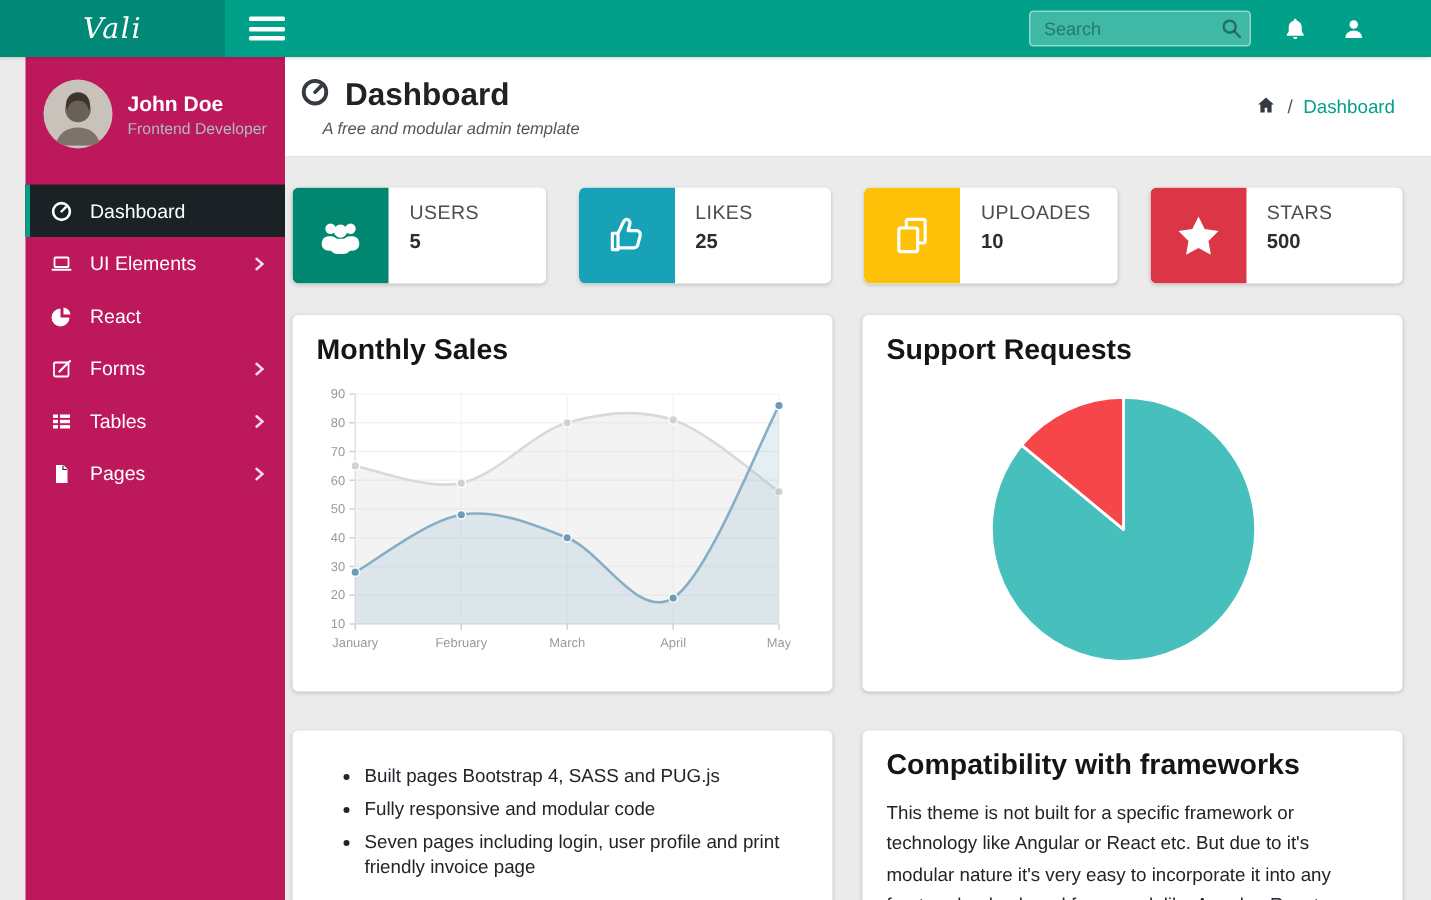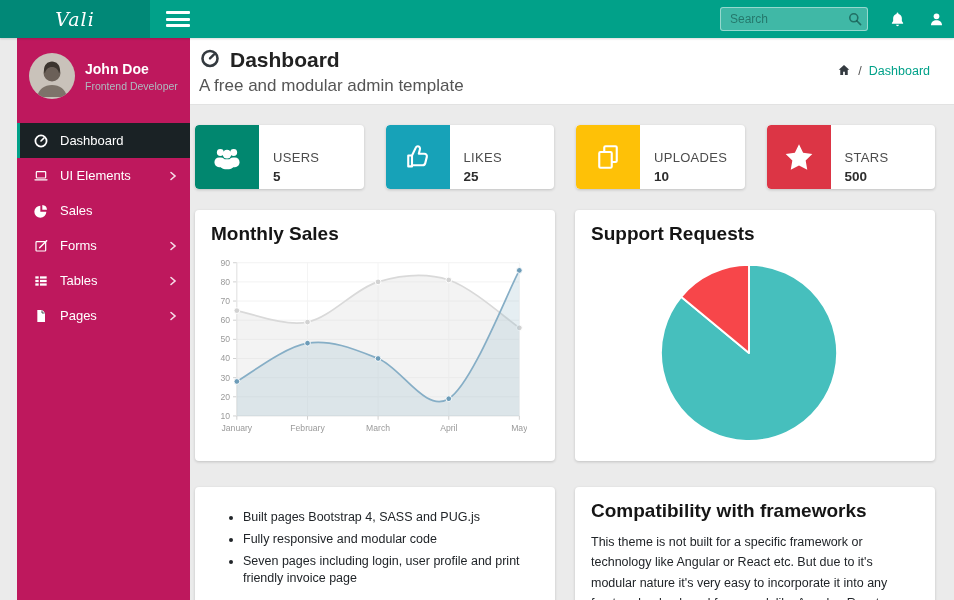--- a/index.html
+++ b/index.html
@@ -10,21 +10,21 @@
     background: #ebebeb; color: #212529;
   }
   
   .topbar { position: absolute; top: 0; left: 0; width: 954px; height: 38px;
     background: #01a189; display: flex; align-items: stretch; z-index: 30;
     box-shadow: 0 1px 2px rgba(0,0,0,.15); }
   .logo { width: 150px; background: #018877; color: #fff; display: flex;
     align-items: center; justify-content: center;
     font-family: "DejaVu Serif", serif; font-style: italic; font-size: 19px;
     letter-spacing: 1px; cursor: pointer; }
-  .topnav { flex: 1; display: flex; align-items: center; padding: 0 8px 0 16px; gap: 20px; }
+  .topnav { flex: 1; display: flex; align-items: center; padding: 0 42px 0 16px; gap: 20px; }
   .hamburger { width: 26px; height: 20px; display: flex; flex-direction: column;
     justify-content: space-between; padding: 2px 0; cursor: pointer; background: none; border: none; }
   .hamburger span { display: block; height: 3px; width: 24px; background: #fff; border-radius: 1px; }
   .search-wrap { margin-left: auto; position: relative; }
   .search-wrap input { width: 148px; height: 24px; background: rgba(255,255,255,.25);
     border: 1px solid rgba(255,255,255,.45); border-radius: 3px; padding: 0 26px 0 9px;
     font-size: 12px; color: #fff; outline: none; font-family: inherit; }
   .search-wrap input::placeholder { color: rgba(0,40,35,.45); }
   .search-ico { position: absolute; right: 5px; top: 4px; cursor: pointer; }
   .top-ico { background: none; border: none; cursor: pointer; display: flex; align-items: center; }
@@ -43,31 +43,31 @@
     padding: 0 12px 0 15px; color: #fff; font-size: 13px; cursor: pointer; }
   .nav-item.active { background: #1a2225; border-left: 3px solid #01a189; padding-left: 12px; }
   .nav-item .nico { width: 17px; display: flex; justify-content: center; color: #fff; flex: none; }
   .nav-item .chev { margin-left: auto; color: rgba(255,255,255,.85); display: flex; }
   
   .main { position: absolute; left: 175px; top: 38px; right: 0; bottom: 0; }
   .page-head { background: #fff; height: 67px; padding: 0 24px; display: flex;
     align-items: center; justify-content: space-between; border-bottom: 1px solid #e2e2e2; }
   .title-row { display: flex; align-items: center; gap: 9px; color: #343a40; }
   .title-row h1 { font-size: 21px; font-weight: 600; color: #222; }
-  .subtitle { font-size: 17px; color: #555; margin-top: 3px; }
+  .subtitle { font-size: 11px; font-style: italic; color: #555; margin-top: 3px; margin-left: 16px; }
   .breadcrumb { font-size: 12.5px; color: #555; display: flex; align-items: center; gap: 7px; }
   .breadcrumb a { color: #01a189; text-decoration: none; cursor: pointer; }
   .content { padding: 20px 19px 0 20px; }
   
   .stats-grid { display: grid; grid-template-columns: repeat(4, 1fr); gap: 22px; }
   .stat-card { background: #fff; height: 64px; border-radius: 4px; display: flex;
     box-shadow: 0 1px 3px rgba(0,0,0,.18); overflow: hidden; }
   .icon-box { width: 64px; flex: none; display: flex; align-items: center;
     justify-content: center; border-radius: 4px 0 0 4px; }
-  .stat-info { padding: 25px 14px; }
+  .stat-info { padding: 9px 14px; }
   .stat-label { font-size: 13px; color: #4c4c4c; letter-spacing: .3px; }
   .stat-value { font-size: 13.5px; font-weight: 700; color: #2d2d2d; margin-top: 4px; }
   
   .charts-grid, .info-grid { display: grid; grid-template-columns: 1fr 1fr; gap: 20px; }
   .charts-grid { margin-top: 21px; }
   .info-grid { margin-top: 26px; align-items: stretch; }
   .card { background: #fff; border-radius: 4px; box-shadow: 0 1px 3px rgba(0,0,0,.18);
     padding: 13px 28px 10px 16px; }
   .card h2 { font-size: 19px; font-weight: 700; color: #151515; margin-bottom: 6px; }
   .chart-svg { display: block; width: 100%; }
@@ -148,21 +148,21 @@
           </svg>
       </span>
     </div>
     <div class="nav-item">
       <span class="nico">
         <svg width="16" height="16" viewBox="0 0 24 24" fill="currentColor">
             <path d="M11 13V4a9 9 0 1 0 9 9z"></path>
             <path d="M14 10V3a7.6 7.6 0 0 1 7 7z"></path>
           </svg>
       </span>
-      <span>Sales</span>
+      <span>React</span>
     </div>
     <div class="nav-item">
       <span class="nico">
         <svg width="16" height="16" viewBox="0 0 24 24">
             <rect x="4.5" y="5.5" width="14.5" height="14" rx="1.2" fill="none" stroke="currentColor" stroke-width="1.8"></rect>
             <path d="M10 14.5L20.5 4" stroke="currentColor" stroke-width="2.2" stroke-linecap="round"></path>
           </svg>
       </span>
       <span>Forms</span>
       <span class="chev">

